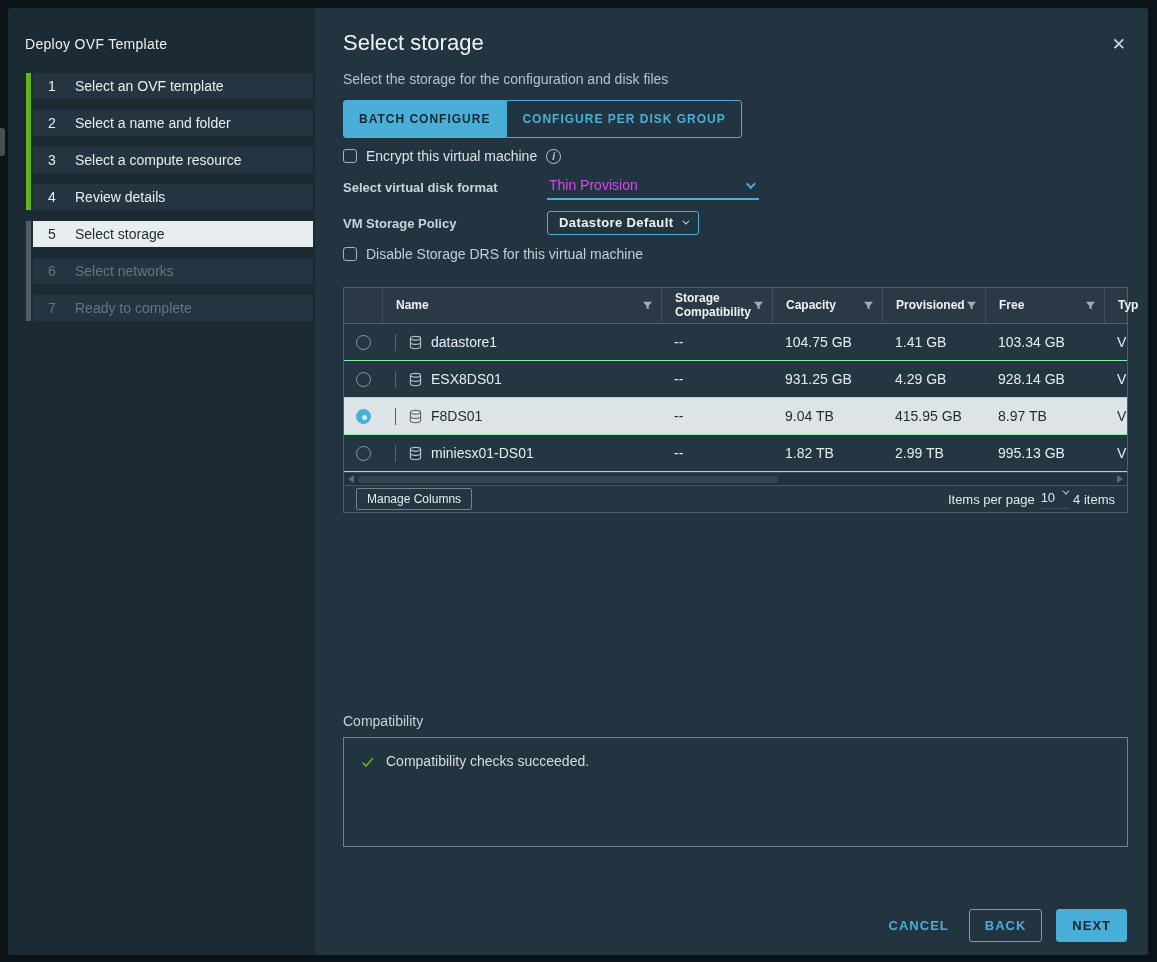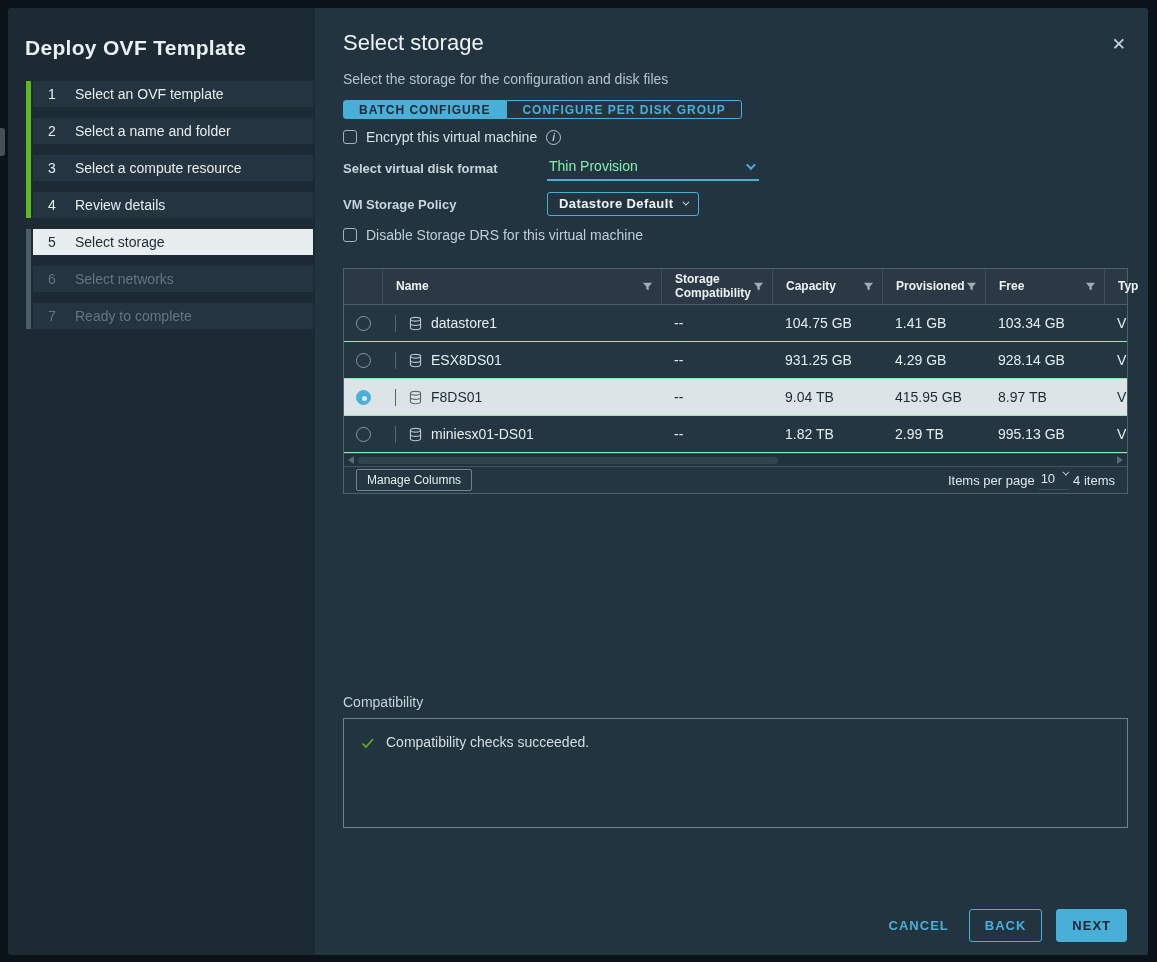--- a/index.html
+++ b/index.html
@@ -3,48 +3,48 @@
 <meta charset="utf-8">
 <style>
   * { margin:0; padding:0; box-sizing:border-box; }
   body { font-family:"Liberation Sans", sans-serif; }
   .screen { position:relative; width:1157px; height:962px; background:#0a1318; overflow:hidden; }
   .bg-artifact { position:absolute; left:0; top:128px; width:5px; height:28px; background:#454f55; border-radius:0 3px 3px 0; }
   .dialog { position:absolute; left:8px; top:8px; width:1140px; height:947px; display:flex; border-radius:3px; overflow:hidden; }
 
   
   .sidebar { width:307px; background:#1b2a33; flex:none; }
-  .wizard-title { margin:28px 0 0 17px; font-size:21px; font-weight:700; letter-spacing:.3px; color:#eaf0f3; }
+  .wizard-title { margin:28px 0 0 17px; font-size:14px; font-weight:400; letter-spacing:.3px; color:#eaf0f3; }
   .steps { position:relative; margin-top:21px; }
   .bar { position:absolute; left:18px; width:5px; }
   .bar-done { top:0; height:137px; background:#61b715; }
   .bar-todo { top:148px; height:100px; background:#4d5e66; }
   .step { height:26px; margin:0 2px 11px 25px; background:#243440; display:flex; align-items:center; padding-left:15px; font-size:14px; color:#e7edf0; cursor:pointer; }
   .step-num { width:27px; flex:none; }
   .step.active { background:#e8edef; color:#1c2b33; }
   .step.disabled { color:#66767f; cursor:default; }
 
   
   .content { flex:1; position:relative; background:#223440; padding:0 0 0 28px; }
   .close { position:absolute; top:28px; right:22px; background:none; border:none; color:#cdd6da; font-size:17px; line-height:1; cursor:pointer; }
   .page-title { margin-top:22px; font-size:22px; font-weight:400; color:#eef3f5; }
   .subtitle { margin-top:15px; font-size:14px; color:#b6c2c9; }
 
   .tabs { margin-top:13px; display:inline-flex; }
-  .tab { height:19px; padding:0 15px; font-family:"Liberation Sans",sans-serif; font-size:12px; font-weight:700; letter-spacing:1px; border:1px solid #49afd9; background:transparent; color:#49afd9; cursor:pointer; }
+  .tab { height:38px; padding:0 15px; font-family:"Liberation Sans",sans-serif; font-size:12px; font-weight:700; letter-spacing:1px; border:1px solid #49afd9; background:transparent; color:#49afd9; cursor:pointer; }
   .tab.active { background:#49afd9; color:#182730; border-radius:3px 0 0 3px; }
   .tab.inactive { border-radius:0 3px 3px 0; }
 
   .check-row { margin-top:10px; display:flex; align-items:center; gap:9px; font-size:14px; color:#d9e2e7; }
   .checkbox { width:14px; height:14px; border:1px solid #a5b2b9; border-radius:3px; background:transparent; flex:none; cursor:pointer; }
   .info { width:15px; height:15px; border:1px solid #bcc7cd; border-radius:50%; color:#bcc7cd; font-size:10px; font-weight:700; display:flex; align-items:center; justify-content:center; cursor:pointer; font-style:italic; }
 
   .form-row { display:flex; align-items:center; margin-top:11px; }
   .form-label { width:204px; flex:none; font-size:13px; font-weight:700; color:#c9d4da; }
-  .select-underline { width:212px; display:flex; align-items:center; justify-content:space-between; padding:2px 6px 5px 2px; border-bottom:2px solid #49afd9; font-size:14px; color:#86efac; cursor:pointer; }
+  .select-underline { width:212px; display:flex; align-items:center; justify-content:space-between; padding:2px 6px 5px 2px; border-bottom:2px solid #49afd9; font-size:14px; color:#d946ef; cursor:pointer; }
   .chev { display:inline-block; width:7px; height:7px; border-right:2px solid #49afd9; border-bottom:2px solid #49afd9; transform:rotate(45deg) translateY(-2px); }
   .chev.light { width:5px; height:5px; border-color:#dfe7eb; border-width:1.5px; }
   .chev.gray { width:5px; height:5px; border-color:#cfd8dc; border-width:1.5px; }
   .policy-btn { display:inline-flex; align-items:center; gap:9px; background:transparent; border:1px solid #49afd9; border-radius:3px; padding:3px 11px 4px 11px; font-family:"Liberation Sans",sans-serif; font-size:13px; font-weight:700; letter-spacing:.4px; color:#f0f4f6; cursor:pointer; }
   .check-row.drs { margin-top:11px; color:#c3ced4; }
 
   
   .table { margin-top:25px; width:785px; border:1px solid #4e6069; background:#233642; }
   .t-head, .tr { display:grid; grid-template-columns:38px 279px 111px 110px 103px 119px 1fr; }
   .t-head { height:36px; background:#2a3945; border-bottom:1px solid #4e6069; }

